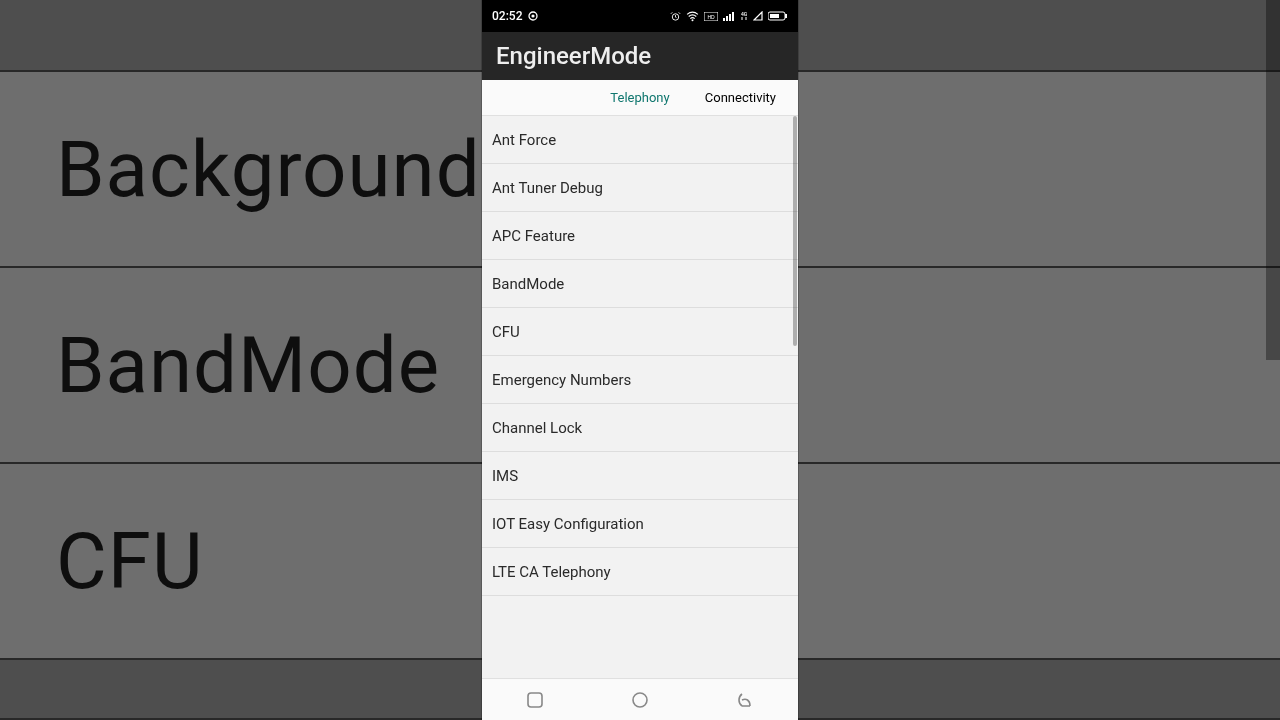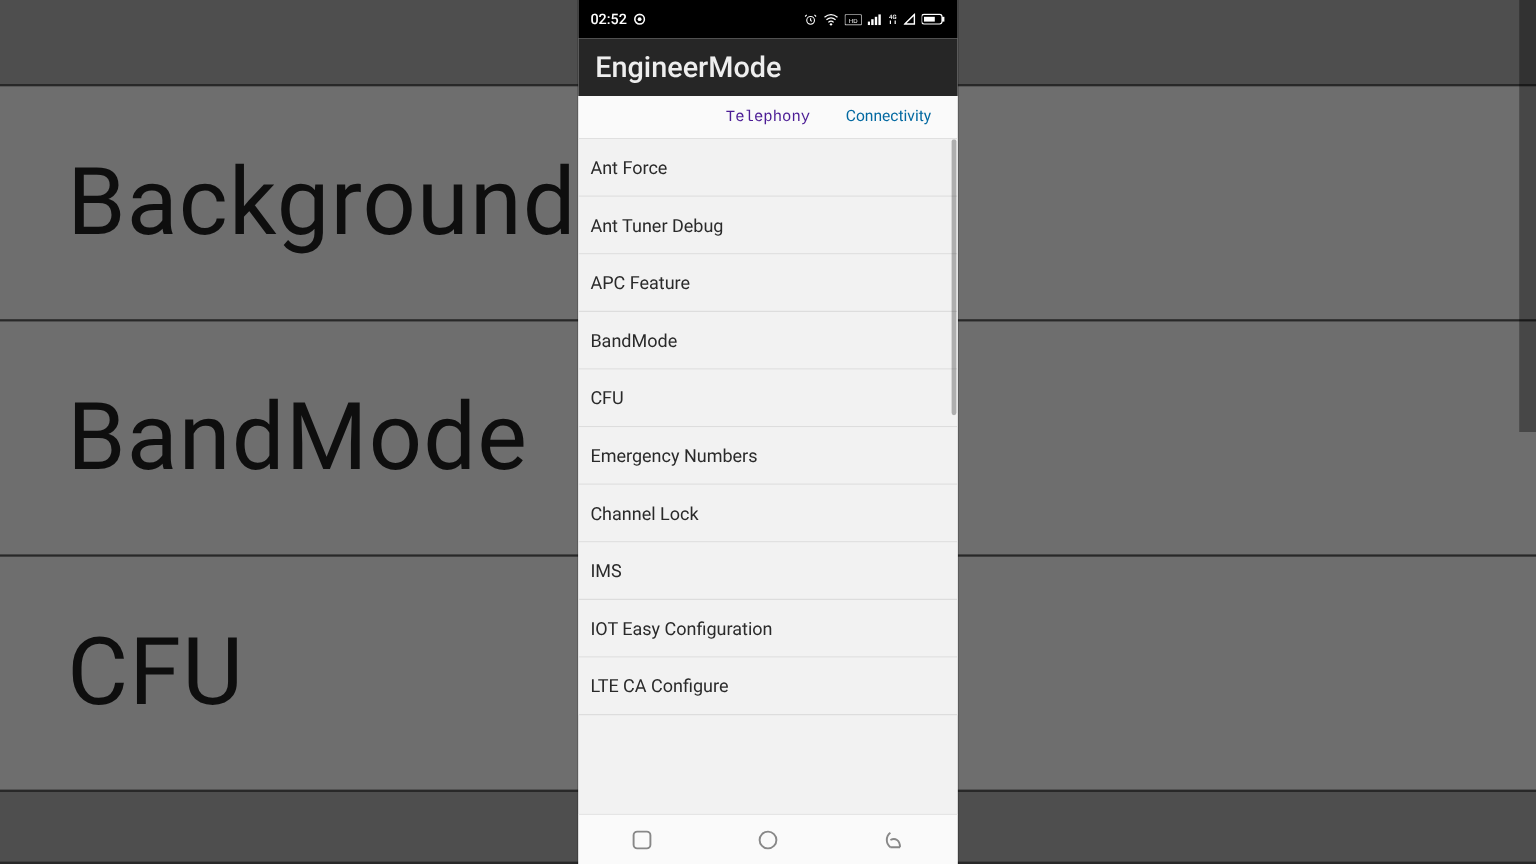--- a/index.html
+++ b/index.html
@@ -84,25 +84,25 @@
     background: #fafafa;
     display: flex;
     align-items: center;
     justify-content: center;
     position: relative;
     border-bottom: 1px solid #e0e0e0;
     overflow: hidden;
   }
   .tab {
     font-size: 13px;
-    color: #0369a1;
+    color: #000000;
     padding: 0 26px;
     white-space: nowrap;
   }
-  .tab.active { color: #4c1d95; font-family: Liberation Mono, monospace; }
+  .tab.active { color: #0f766e; }
   .tab.right { position: absolute; right: -4px; }
 
   
   .list {
     flex: 1;
     overflow: hidden;
     position: relative;
     background: #f2f2f2;
   }
   .list-item {
@@ -253,21 +253,21 @@
     <div class="list-item">
         <span>Channel Lock</span>
       </div>
     <div class="list-item">
         <span>IMS</span>
       </div>
     <div class="list-item">
         <span>IOT Easy Configuration</span>
       </div>
     <div class="list-item">
-        <span>LTE CA Configure</span>
+        <span>LTE CA Telephony</span>
       </div>
     <div class="scroll-indicator"></div>
   </div>
 
   <div class="navbar">
     <div class="nav-btn">
       <svg width="18" height="18" viewBox="0 0 18 18">
           <rect x="2" y="2" width="14" height="14" rx="3"></rect>
         </svg>
     </div>

